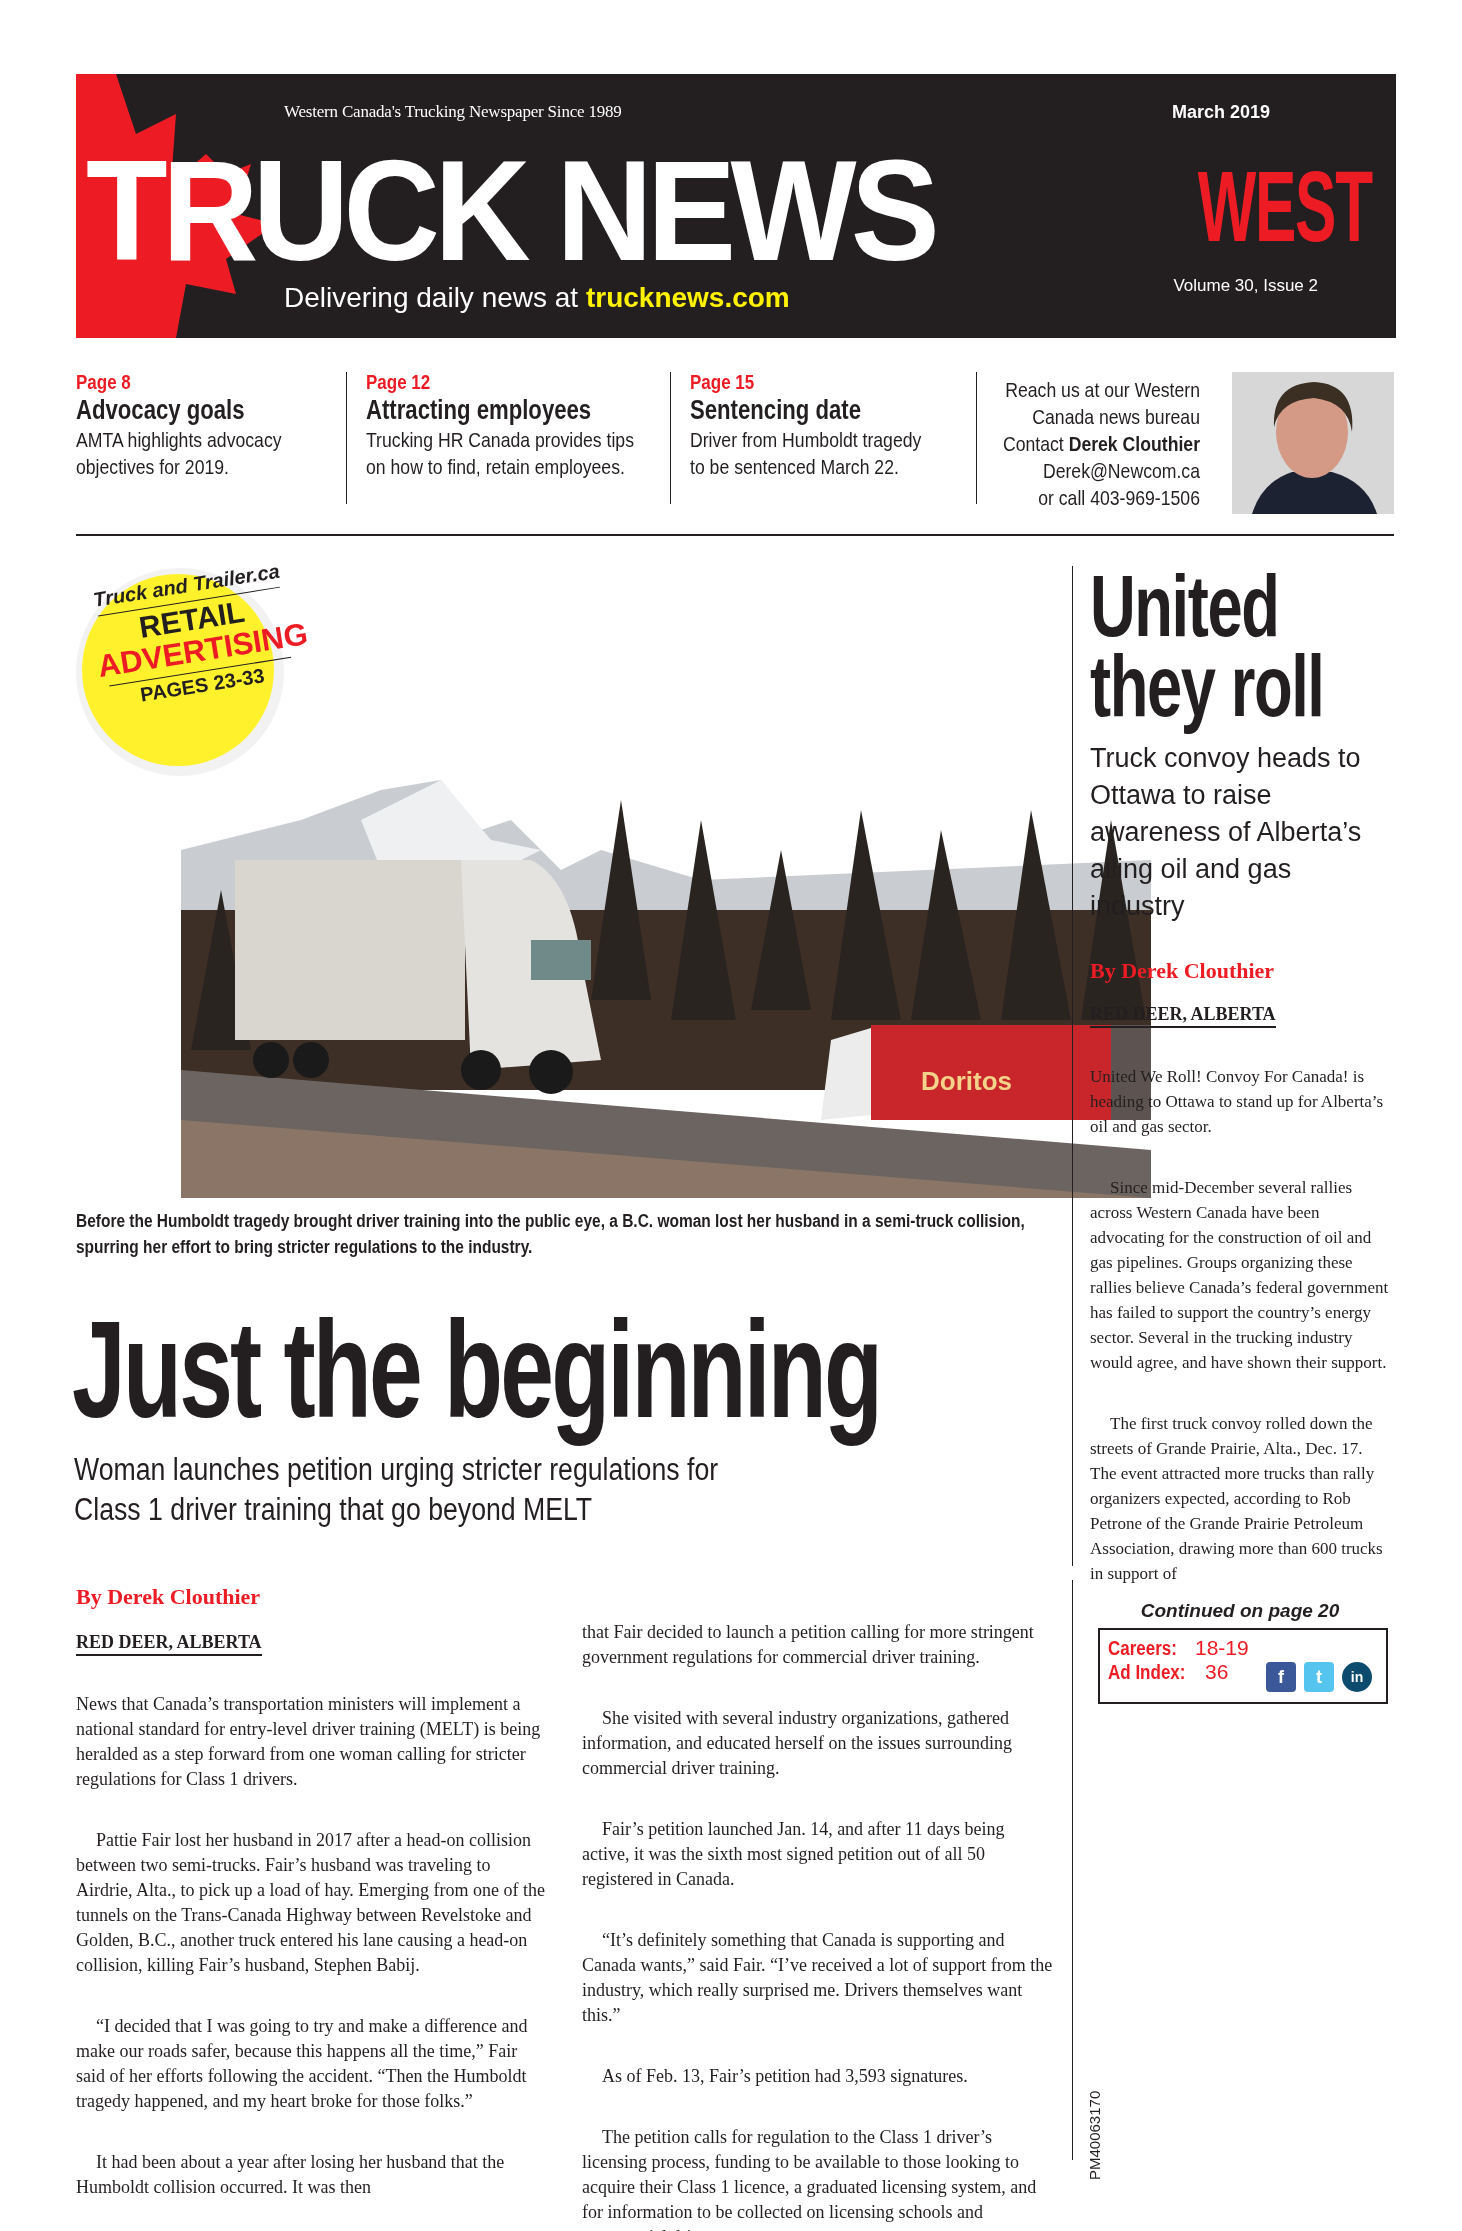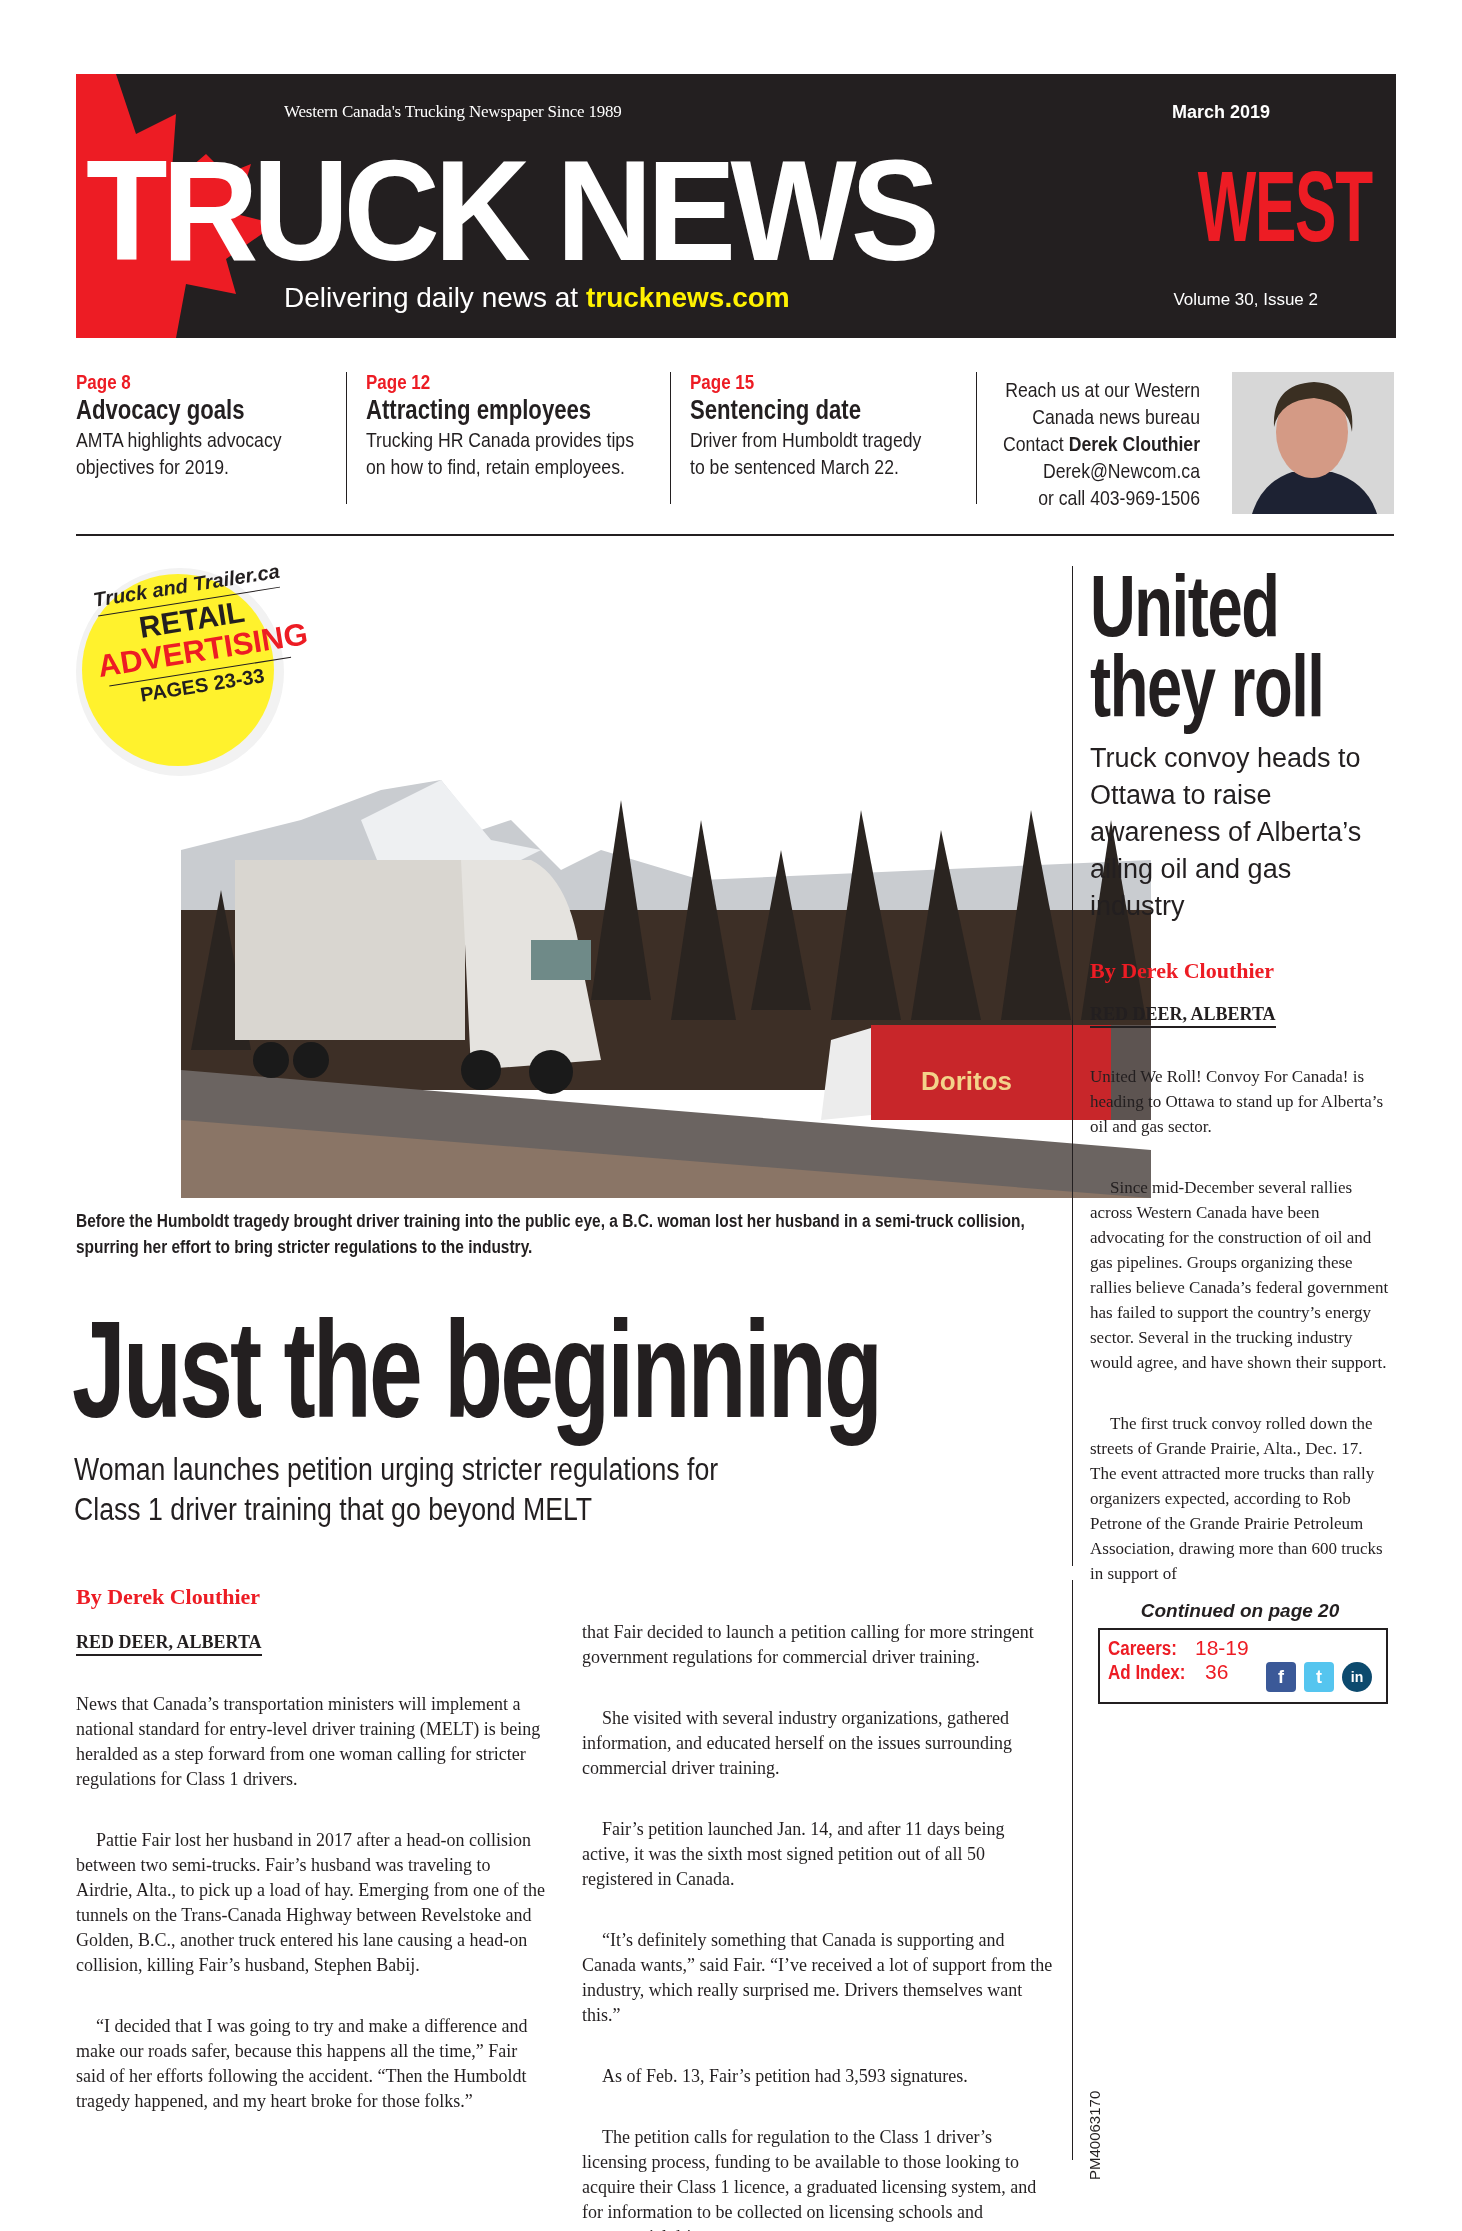--- a/index.html
+++ b/index.html
@@ -8,21 +8,21 @@
 
   
   .masthead { left: 76px; top: 74px; width: 1320px; height: 264px; background: #231f20; overflow: hidden; }
   .leaf { left: 0; top: 0; width: 210px; height: 264px; }
   .mh-tagline { left: 208px; top: 28px; color: #fff; font-size: 17px; letter-spacing: -0.2px; font-family: Liberation Serif, serif; }
   .mh-date { right: 126px; top: 28px; color: #fff; font-size: 18px; font-weight: bold; }
   .mh-title { left: 10px; top: 66px; color: #fff; font-size: 142px; font-weight: bold; letter-spacing: -6px; line-height: 1; transform: scaleX(0.94); transform-origin: left top; white-space: nowrap; }
   .mh-west { right: 24px; top: 82px; color: #ed1c24; font-size: 100px; font-weight: bold; line-height: 1; transform: scaleX(0.62); transform-origin: right top; letter-spacing: -2px; }
   .mh-deliver { left: 208px; top: 208px; color: #fff; font-size: 28px; }
   .mh-deliver .url { color: #fff200; font-weight: bold; }
-  .mh-volume { right: 78px; top: 216px; color: #fff; font-size: 17px; }
+  .mh-volume { right: 78px; top: 202px; color: #fff; font-size: 17px; }
 
   
   .teaser { top: 370px; }
   .teaser .pg { color: #ed1c24; font-weight: bold; font-size: 20px; line-height: 24px; transform: scaleX(0.85); transform-origin: left; }
   .teaser .hd { font-weight: bold; font-size: 27px; line-height: 32px; transform: scaleX(0.82); transform-origin: left; white-space: nowrap; }
   .teaser .ds { font-size: 21px; line-height: 27px; transform: scaleX(0.84); transform-origin: left; white-space: nowrap; }
   .vrule { width: 1px; background: #231f20; }
   .contact { left: 960px; top: 376px; width: 240px; text-align: right; font-size: 21px; line-height: 27px; transform: scaleX(0.84); transform-origin: right top; white-space: nowrap; }
   .contact b { font-weight: bold; }
   .photo { left: 1232px; top: 372px; width: 162px; height: 142px; background: #d7d7d7; overflow: hidden; }
@@ -174,20 +174,21 @@
 </div>
 
 <div class="abs col1">
   <div class="byline">By Derek Clouthier</div>
   <div style="height:22px;"></div>
   <div class="dateline">RED DEER, ALBERTA</div>
   <div class="body-text">
     <p class="first">News that Canada’s transportation ministers will implement a national standard for entry-level driver training (MELT) is being heralded as a step forward from one woman calling for stricter regulations for Class 1 drivers.</p>
     <p>Pattie Fair lost her husband in 2017 after a head-on collision between two semi-trucks. Fair’s husband was traveling to Airdrie, Alta., to pick up a load of hay. Emerging from one of the tunnels on the Trans-Canada Highway between Revelstoke and Golden, B.C., another truck entered his lane causing a head-on collision, killing Fair’s husband, Stephen Babij.</p>
     <p>“I decided that I was going to try and make a difference and make our roads safer, because this happens all the time,” Fair said of her efforts following the accident. “Then the Humboldt tragedy happened, and my heart broke for those folks.”</p>
+    <p>It had been about a year after losing her husband that the Humboldt collision occurred. It was then</p>
   </div>
 </div>
 <div class="abs col2">
   <div class="body-text">
     <p class="first">that Fair decided to launch a petition calling for more stringent government regulations for commercial driver training.</p>
     <p>She visited with several industry organizations, gathered information, and educated herself on the issues surrounding commercial driver training.</p>
     <p>Fair’s petition launched Jan. 14, and after 11 days being active, it was the sixth most signed petition out of all 50 registered in Canada.</p>
     <p>“It’s definitely something that Canada is supporting and Canada wants,” said Fair. “I’ve received a lot of support from the industry, which really surprised me. Drivers themselves want this.”</p>
     <p>As of Feb. 13, Fair’s petition had 3,593 signatures.</p>
     <p>The petition calls for regulation to the Class 1 driver’s licensing process, funding to be available to those looking to acquire their Class 1 licence, a graduated licensing system, and for information to be collected on licensing schools and commercial drivers.</p>

